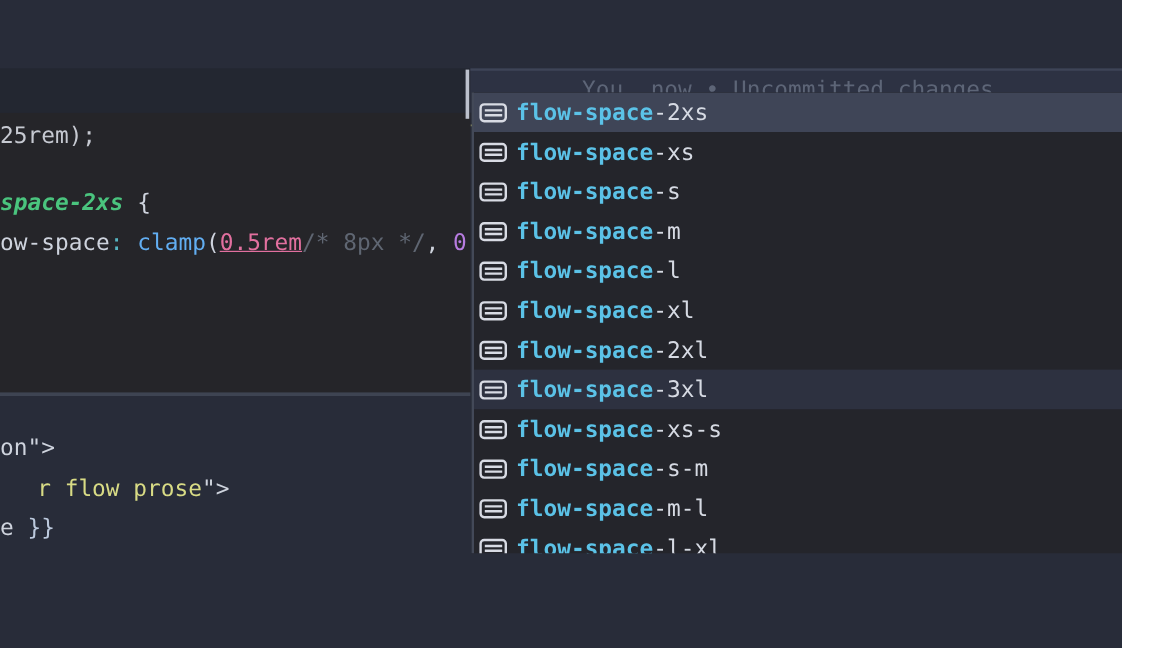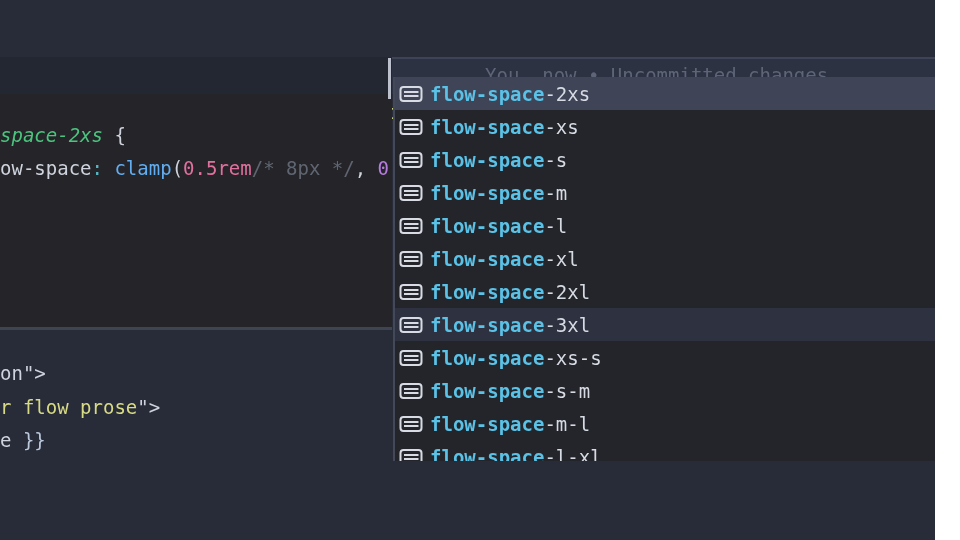--- a/index.html
+++ b/index.html
@@ -61,47 +61,48 @@
   }
   .row.selected { background: var(--sf-row-selected-bg, #3f4557); }
   .row.hovered  { background: var(--sf-row-hovered-bg, #2d3140); }
   .row svg { flex:0 0 auto; margin-right:7px; }
   .row .match { color: var(--tok-match, #5bc2e7); font-weight:600; }
   .row .rest  { color: var(--tok-rest, #d6dae3); text-align: center; }
   
   .bottom-code { position:absolute; left:0; top:357px; z-index:1; }
   .b-line { height:33.5px; line-height:33.5px; white-space:pre; }
   
-  .tok-yellow  { color: var(--tok-yellow, #d8db85); }
+  .tok-yellow  { color: var(--tok-yellow, #d8db85); padding-left: 31px; }
   .tok-fg      { color: var(--tok-fg, #ced3dd); }
   .tok-cyan    { color: var(--tok-cyan, #56b6c2); }
   .tok-blue    { color: var(--tok-blue, #62aef2); }
-  .tok-pink    { color: var(--tok-pink, #e2709f); }
+  .tok-pink    { color: var(--tok-pink, #e2709f); text-decoration: underline; }
   .tok-comment { color: var(--tok-comment, #5f6672); }
   .tok-purple  { color: var(--tok-purple, #b77ce0); }
-  .tok-green   { color: var(--tok-green, #4ac47e); font-style:italic; }
+  .tok-green   { color: var(--tok-green, #4ac47e); font-style:italic;font-weight:bold; }
   .tok-bluegray{ color: var(--tok-bluegray, #bcc9dd); }
 </style>
 </head>
 <body>
 
 <div class="stage">
 
   <div class="curline-left"></div>
   <div class="curline-right"></div>
 
   <div class="code-line-top">
     <span class="tok-yellow">on </span><span class="swatch" style="background: rgb(224, 80, 110);"></span><span class="tok-yellow">spot-color-primary flow-space</span><span class="tok-fg">"&gt;</span>
   </div>
 
   <div class="blame">You, now • Uncommitted changes</div>
   <div class="cursor"></div>
 
   <div class="docs">
     <div class="docs-inner">
+      <div class="docs-line">25rem);</div>
       <div class="docs-spacer"></div>
       <div class="css-line"><span class="tok-green">space-2xs</span><span class="tok-fg"> {</span></div>
       <div class="css-line"><span class="tok-fg">ow-space</span><span class="tok-cyan">:</span><span class="tok-fg"> </span><span class="tok-blue">clamp</span><span class="tok-fg">(</span><span class="tok-pink">0.5rem</span><span class="tok-comment">/* 8px */</span><span class="tok-fg">, </span><span class="tok-purple">0</span></div>
     </div>
   </div>
 
   <div class="suggest" id="suggest-list">
       <div class="row selected"><svg width="24" height="18" viewBox="0 0 24 18">
           <rect x="1.5" y="2" width="21" height="14" rx="3" fill="none" stroke="#d8dbe4" stroke-width="2"></rect>
           <line x1="5" y1="7" x2="19.5" y2="7" stroke="#d8dbe4" stroke-width="2"></line>

